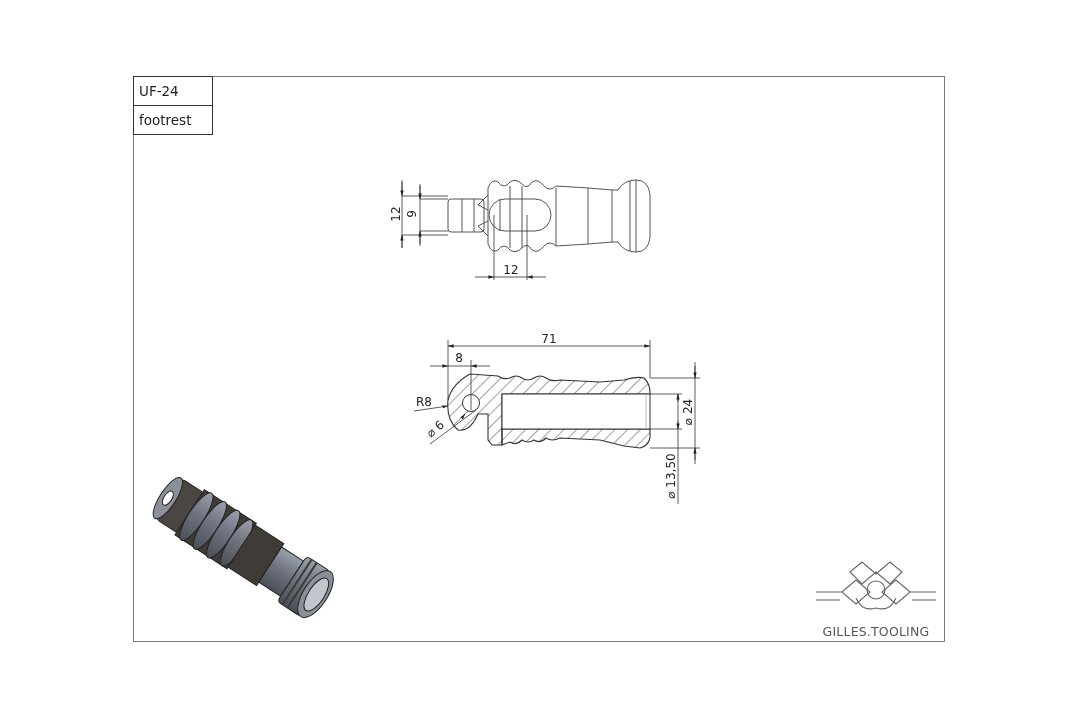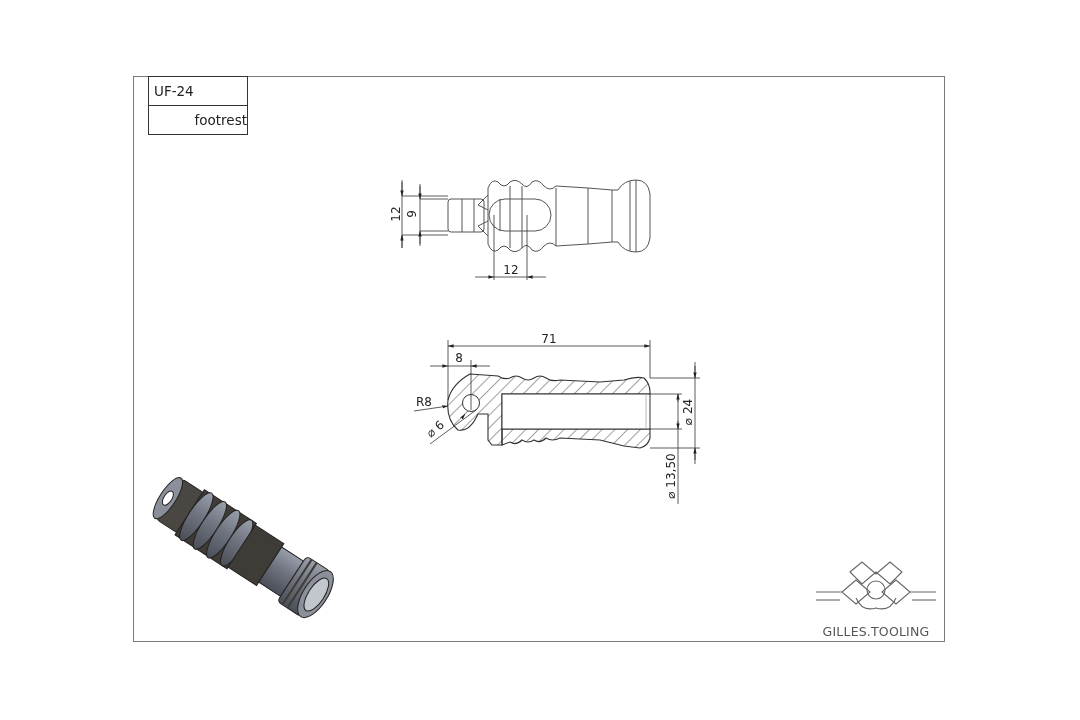--- a/index.html
+++ b/index.html
@@ -1,20 +1,20 @@
 <!DOCTYPE html>
 <html><head>
 <meta charset="utf-8">
 <style>
   html, body { margin: 0; padding: 0; background: #ffffff; }
   body { width: 1080px; height: 720px; position: relative; overflow: hidden; font-family: "DejaVu Sans", sans-serif; }
   .sheet { position: absolute; left: 133px; top: 76px; width: 812px; height: 566px; border: 1.5px solid #7a7a7a; box-sizing: border-box; background: #fff; }
-  .title-block { position: absolute; left: 133px; top: 76px; width: 100px; border: 1.5px solid #333; box-sizing: border-box; background: #fff; margin-left: 15px; }
+  .title-block { position: absolute; left: 133px; top: 76px; width: 80px; border: 1.5px solid #333; box-sizing: border-box; background: #fff; }
   .title-cell { height: 28px; line-height: 28px; padding-left: 5px; font-size: 13.5px; color: #222; font-family: "DejaVu Sans", sans-serif; }
-  .title-cell + .title-cell { border-top: 1.2px solid #333; text-align: right; }
+  .title-cell + .title-cell { border-top: 1.2px solid #333; }
   svg.drawing { position: absolute; left: 0; top: 0; }
   .dim-text { font-family: "DejaVu Sans", sans-serif; font-size: 12px; fill: #222; }
   .logo-text { font-family: "DejaVu Sans", sans-serif; font-size: 12.5px; fill: #555; letter-spacing: 0.2px; }
 </style>
 </head>
 <body>
 
 <div class="sheet"></div>
 
 <div class="title-block">

